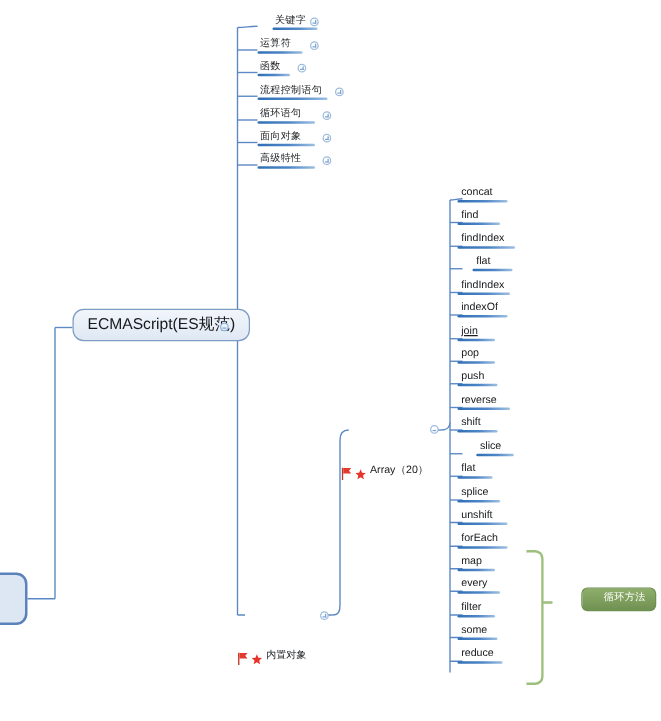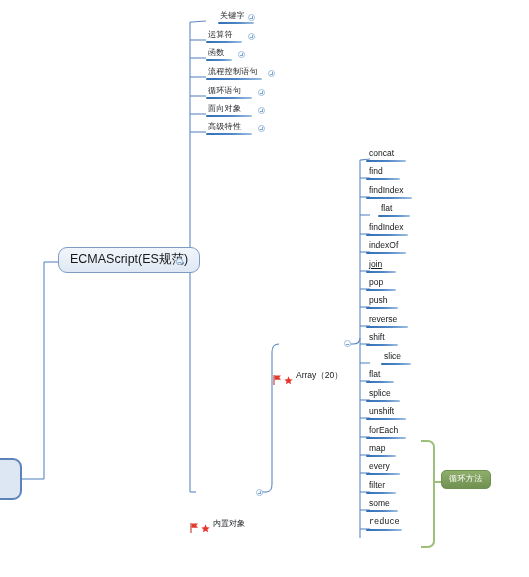--- a/index.html
+++ b/index.html
@@ -163,23 +163,23 @@
   .group-stem {
     position: absolute;
     left: 434px;
     top: 481px;
     width: 8px;
     height: 2px;
     background: #9cbf7b;
   }
   .group-label {
     position: absolute;
-    left: 441px;
+    left: 465px;
     top: 470px;
-    padding: 3px 7px 4px 7px;
+    padding: 3px 7px 4px 17px;
     border-radius: 5px;
     background: linear-gradient(#8fae6c, #6f9151);
     border: 1px solid #6e9050;
     color: #ffffff;
     font-size: 8px;
     line-height: 10px;
     letter-spacing: 0.4px;
     white-space: nowrap;
     box-sizing: border-box;
     font-family: Liberation Mono, monospace;
@@ -402,21 +402,21 @@
     <span class="t-rule"></span>
   </div>
   <div class="topic leaf" style="left:366px; top:480px; width:30px;">
     <span class="t-label">filter</span>
     <span class="t-rule"></span>
   </div>
   <div class="topic leaf" style="left:366px; top:498px; width:32px;">
     <span class="t-label">some</span>
     <span class="t-rule"></span>
   </div>
-  <div class="topic leaf" style="left:366px; top:517px; width:36px;font-family:Liberation Mono, monospace;">
+  <div class="topic leaf" style="left:366px; top:517px; width:36px;">
     <span class="t-label">reduce</span>
     <span class="t-rule"></span>
   </div>
 
   <div class="group-bracket"></div>
   <div class="group-stem"></div>
   <div class="group-label">
     <span>循环方法</span>
   </div>
 

